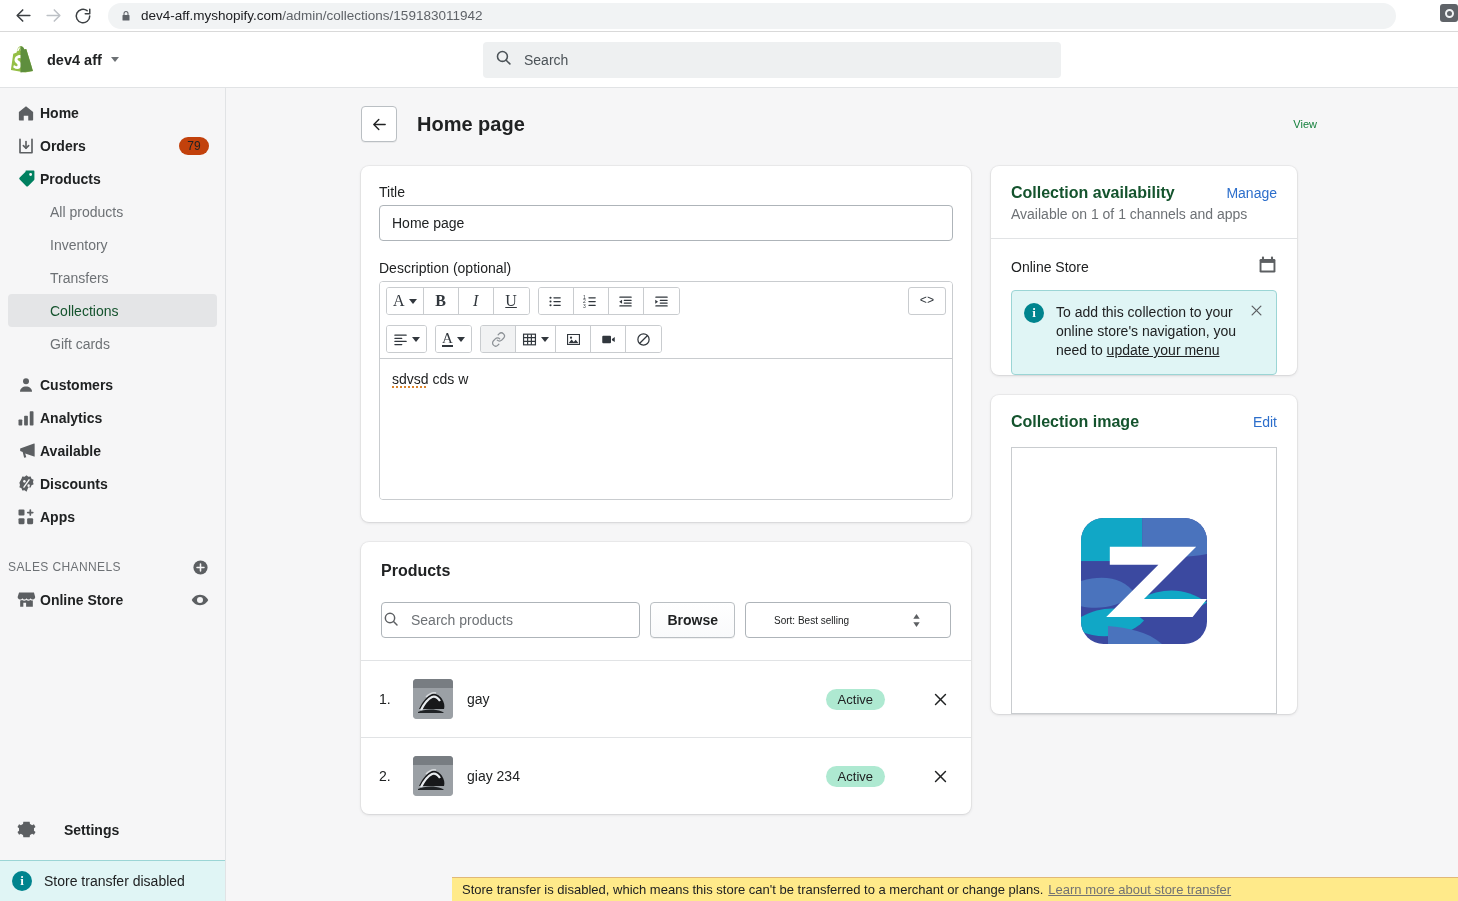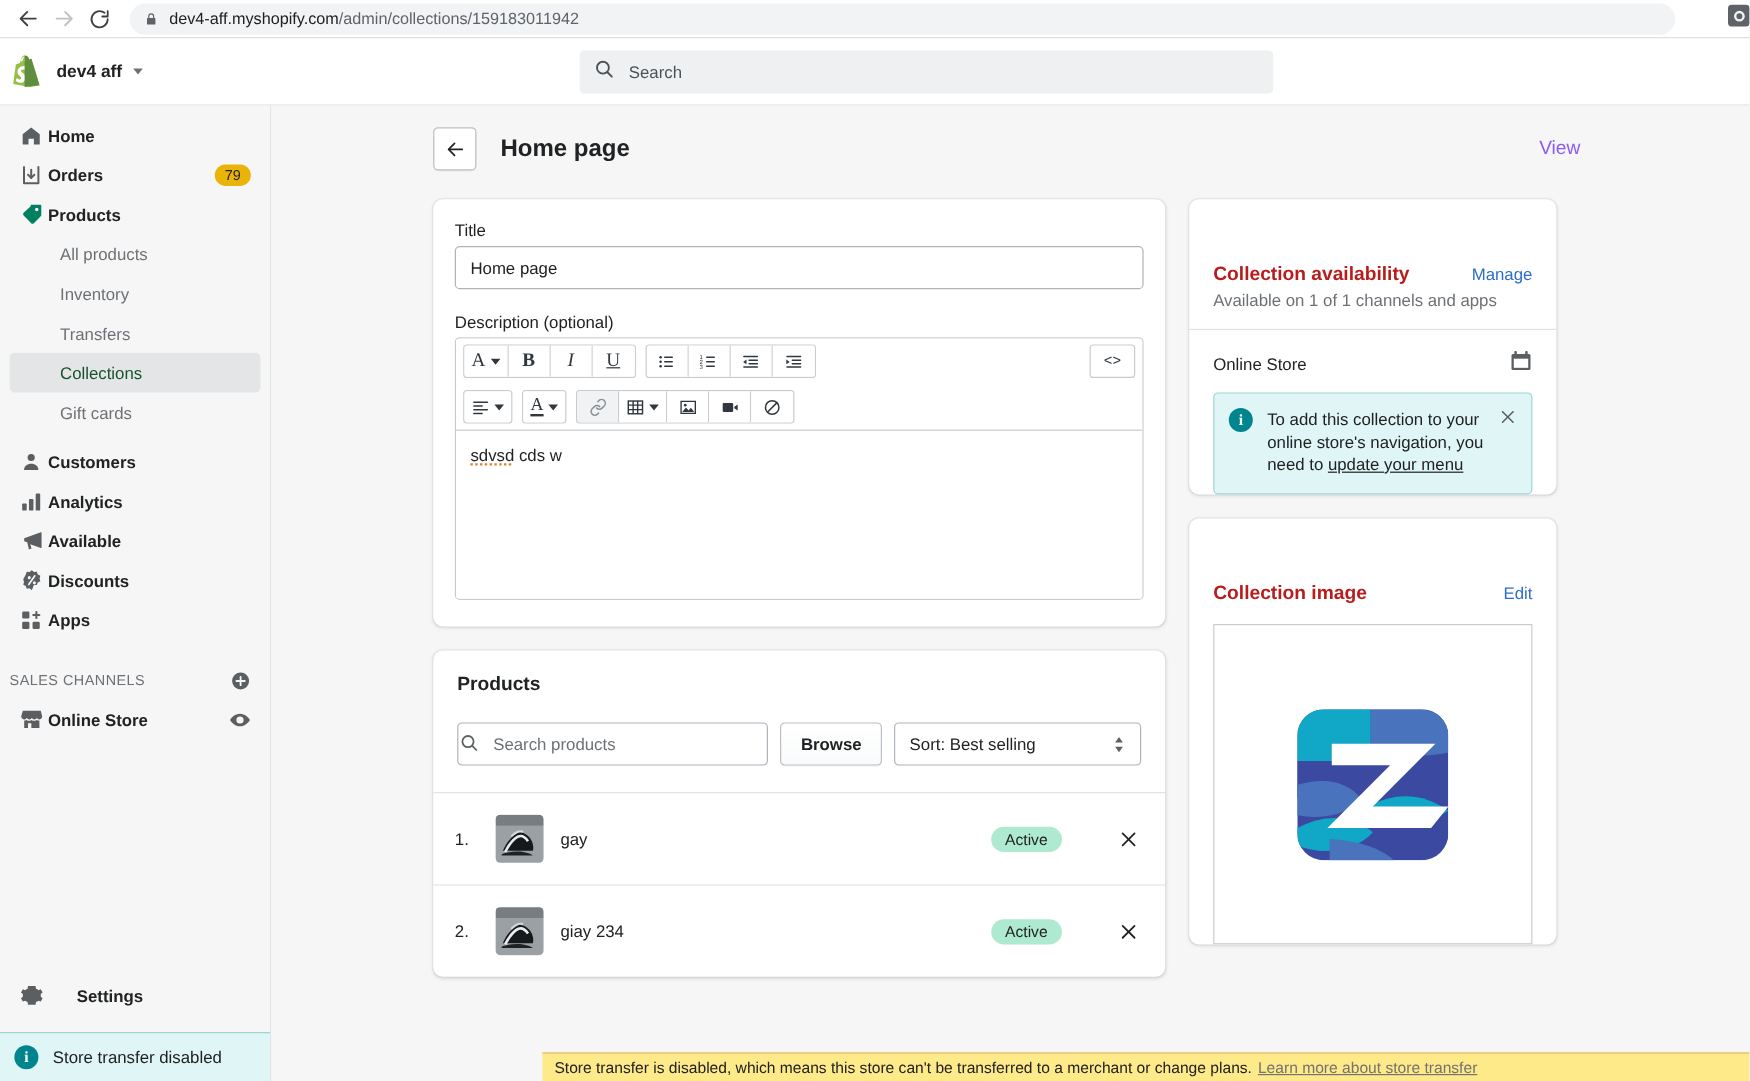--- a/index.html
+++ b/index.html
@@ -124,21 +124,21 @@
   }
   .nav-item .ico {
     width: 20px; height: 20px;
     flex: 0 0 20px;
     display: flex; align-items: center; justify-content: center;
     color: #5c5f62;
   }
   .nav-item .lbl { flex: 1 1 auto; }
   .nav-item.active-parent .ico { color: #008060; }
   .badge-count {
-    background: #eab308;
+    background: #c2410c;
     color: #202223;
     border-radius: 10px;
     font-size: 12px;
     font-weight: normal;
     padding: 2px 8px;
     min-width: 30px;
     text-align: center;
   }
   .subnav-item {
     height: 33px;
@@ -236,21 +236,21 @@
     color: #202223;
     box-shadow: 0 1px 0 rgba(0,0,0,0.05);
   }
   #page-title {
     font-size: 20px;
     font-weight: bold;
     color: #202223;
     margin-left: 20px;
     flex: 1 1 auto;
   }
-  #view-link { font-size: 16px; color: #8b5cf6; padding-right: 6px; }
+  #view-link { font-size: 11px; color: #15803d; padding-right: 6px; }
 
   #cols { display: flex; gap: 20px; align-items: flex-start; }
   #col-main { width: 610px; flex: 0 0 610px; }
   #col-side { width: 306px; flex: 0 0 306px; }
 
   .card {
     background: #fff;
     border-radius: 8px;
     box-shadow: 0 0 0 1px rgba(63,63,68,0.05), 0 1px 3px rgba(63,63,68,0.15);
   }
@@ -365,22 +365,22 @@
     color: #202223;
     box-shadow: 0 1px 0 rgba(0,0,0,0.05);
   }
   #sort-select {
     height: 36px;
     width: 206px;
     border: 1px solid #aeb4b9;
     border-radius: 4px;
     background: #fff;
     display: flex; align-items: center;
-    padding: 0 12px;
-    font-size: 14px;
+    padding: 0 28px;
+    font-size: 10px;
     color: #202223;
   }
   .sel-arrows {
     margin-left: auto;
     display: flex; flex-direction: column; gap: 2px;
     color: #5c5f62;
   }
   .prod-row {
     display: flex;
     align-items: center;
@@ -405,21 +405,21 @@
     font-size: 13px;
     padding: 3px 12px;
   }
   .x-btn { width: 22px; height: 22px; display:flex; align-items:center; justify-content:center; color:#202223; margin-left: 30px;}
 
   
   .side-head {
     display: flex; align-items: baseline;
     padding: 18px 20px 0 20px;
   }
-  .side-title { font-size: 16px; font-weight: bold; color: #b91c1c; flex: 1 1 auto; margin-top: 36px; }
+  .side-title { font-size: 16px; font-weight: bold; color: #14532d; flex: 1 1 auto; }
   .side-action { font-size: 14px; color: #2c6ecb; }
   .side-sub { padding: 4px 20px 16px 20px; font-size: 14px; color: #6d7175; }
   .side-div { border-top: 1px solid #e1e3e5; }
   .chan-row {
     display: flex; align-items: center;
     padding: 16px 20px 0 20px;
   }
   .chan-name { flex: 1 1 auto; font-size: 14px; color: #202223; }
   .banner-info {
     margin: 12px 20px 20px 20px;

